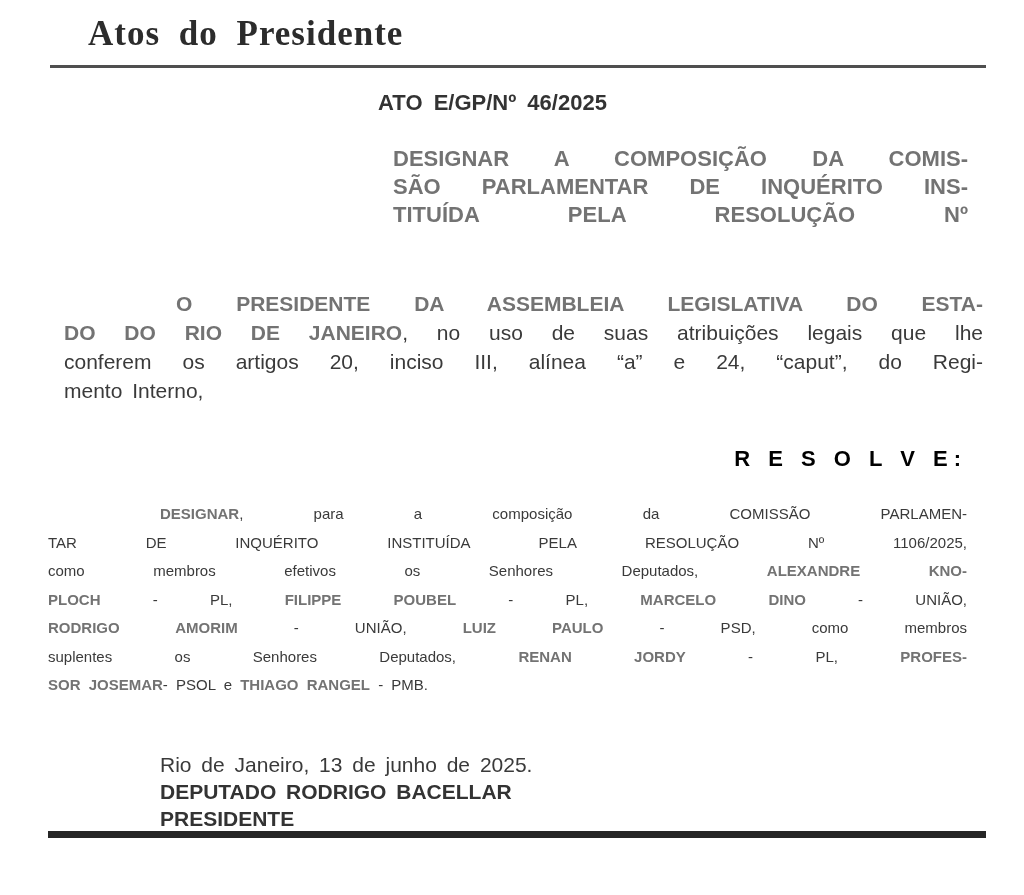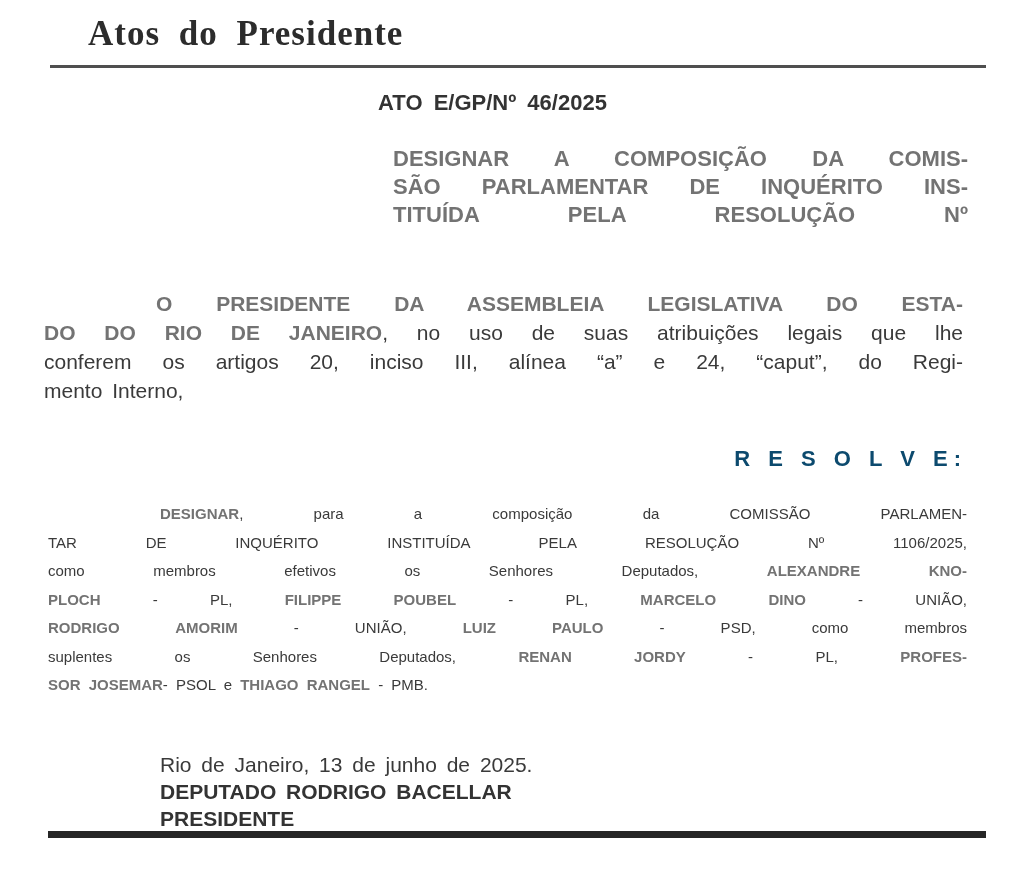--- a/index.html
+++ b/index.html
@@ -57,38 +57,38 @@
     top: 145px;
     width: 575px;
     font-weight: 700;
     font-size: 22px;
     line-height: 28px;
     color: #333333;
   }
   
   .preamble {
     position: absolute;
-    left: 44px;
+    left: 64px;
     top: 289px;
     width: 919px;
     font-size: 21px;
     line-height: 29px;
     word-spacing: 4px;
   }
   
   .resolve-heading {
     position: absolute;
     left: 48px;
     top: 446px;
     width: 919px;
     text-align: right;
     font-weight: 700;
     font-size: 22px;
     letter-spacing: 6px;
-    color: #0c4a6e;
+    color: #000000;
     white-space: nowrap;
   }
   
   .designation {
     position: absolute;
     left: 48px;
     top: 500px;
     width: 919px;
     font-size: 15px;
     line-height: 28.5px;

